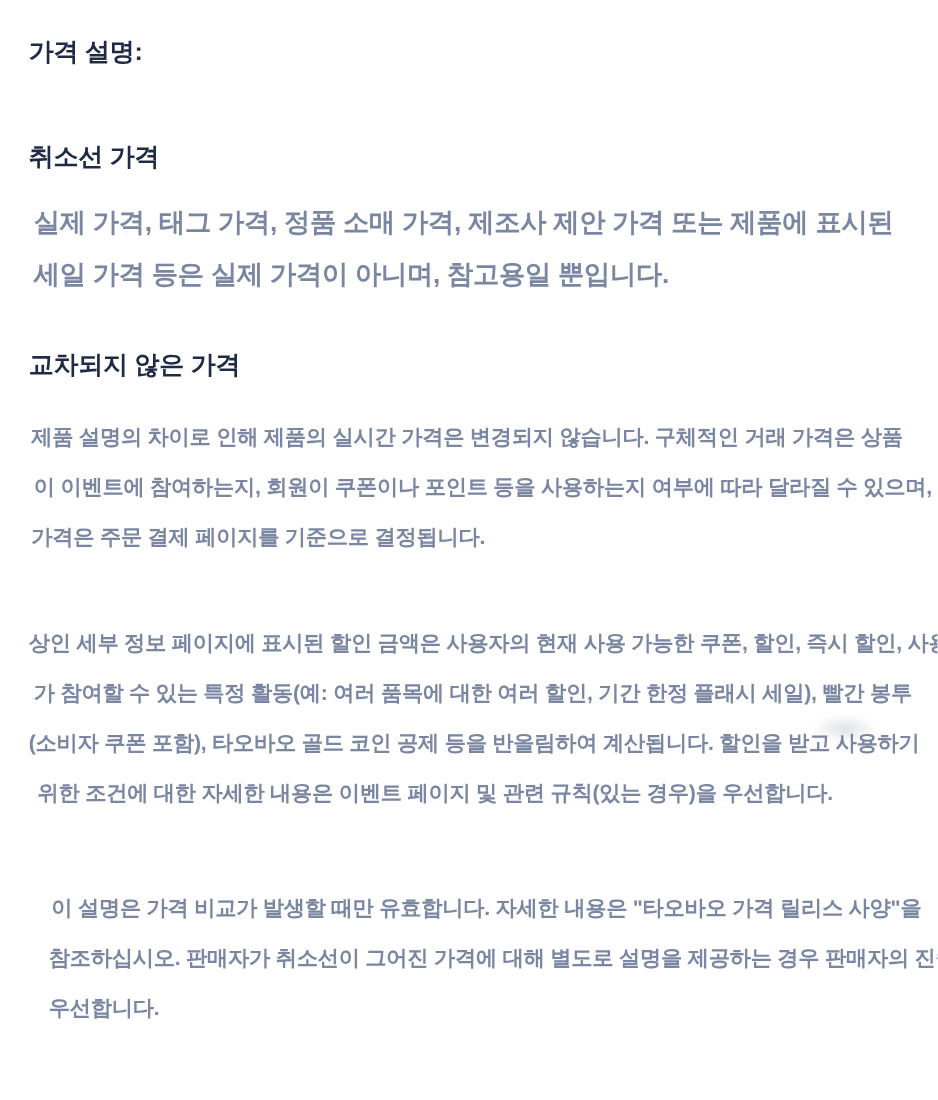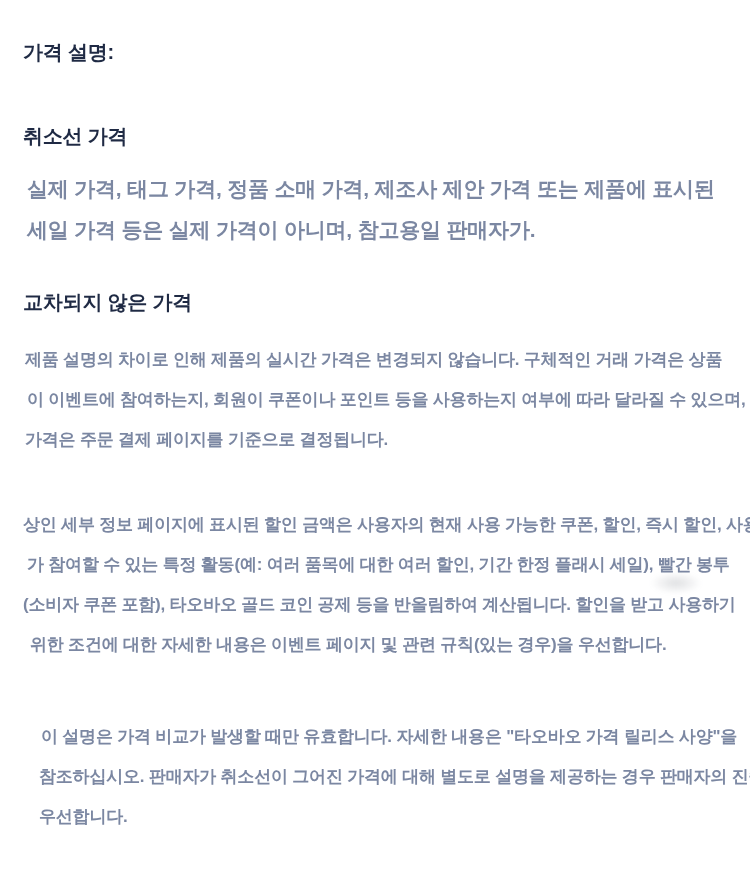--- a/index.html
+++ b/index.html
@@ -13,21 +13,21 @@
     width:750px;
     height:880px;
     overflow:hidden;
     font-family:"Liberation Sans","DejaVu Sans",sans-serif;
     position:relative;
   }
   .doc{
     position:relative;
     width:750px;
     height:661px;
-    padding:38px 20px 0 23px;
+    padding:28px 20px 0 23px;
     background:var(--bg-color);
   }
   .title{
     font-size:20px;
     line-height:28px;
     font-weight:700;
     color:var(--heading-color);
     letter-spacing:-0.2px;
   }
   .section-heading{
@@ -87,21 +87,21 @@
 <body>
 
 <div class="doc">
 
   <h1 class="title">가격 설명:</h1>
 
   <h2 class="section-heading">취소선 가격</h2>
 
   <div class="lead">
     <span class="line ind-4">실제 가격, 태그 가격, 정품 소매 가격, 제조사 제안 가격 또는 제품에 표시된</span>
-    <span class="line ind-4">세일 가격 등은 실제 가격이 아니며, 참고용일 판매자가.</span>
+    <span class="line ind-4">세일 가격 등은 실제 가격이 아니며, 참고용일 뿐입니다.</span>
   </div>
 
   <h3 class="subsection-heading">교차되지 않은 가격</h3>
 
   <div class="para para-1">
     <span class="line ind-2">제품 설명의 차이로 인해 제품의 실시간 가격은 변경되지 않습니다. 구체적인 거래 가격은 상품</span>
     <span class="line ind-4">이 이벤트에 참여하는지, 회원이 쿠폰이나 포인트 등을 사용하는지 여부에 따라 달라질 수 있으며, 최종</span>
     <span class="line ind-2">가격은 주문 결제 페이지를 기준으로 결정됩니다.</span>
   </div>
 

